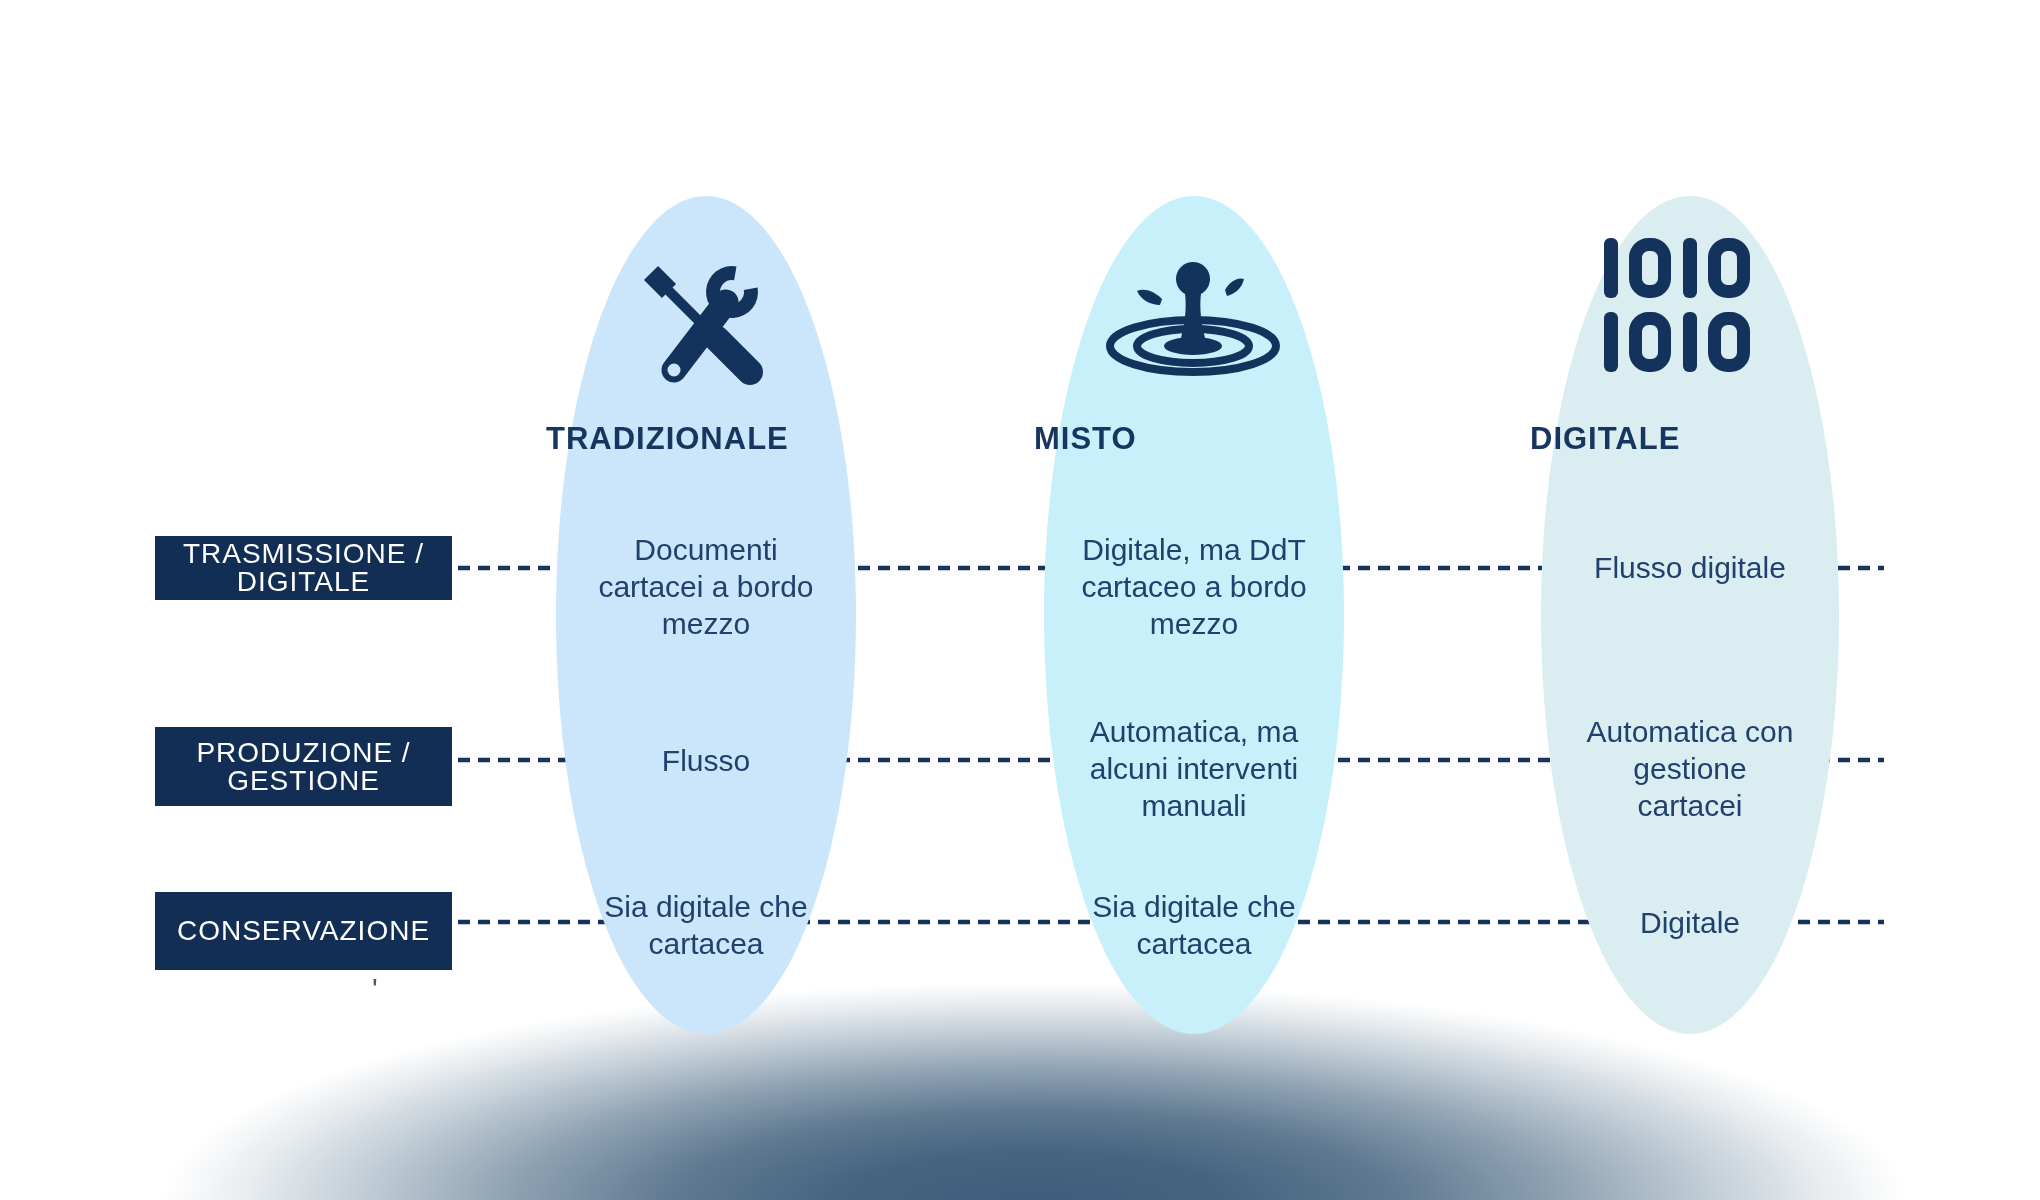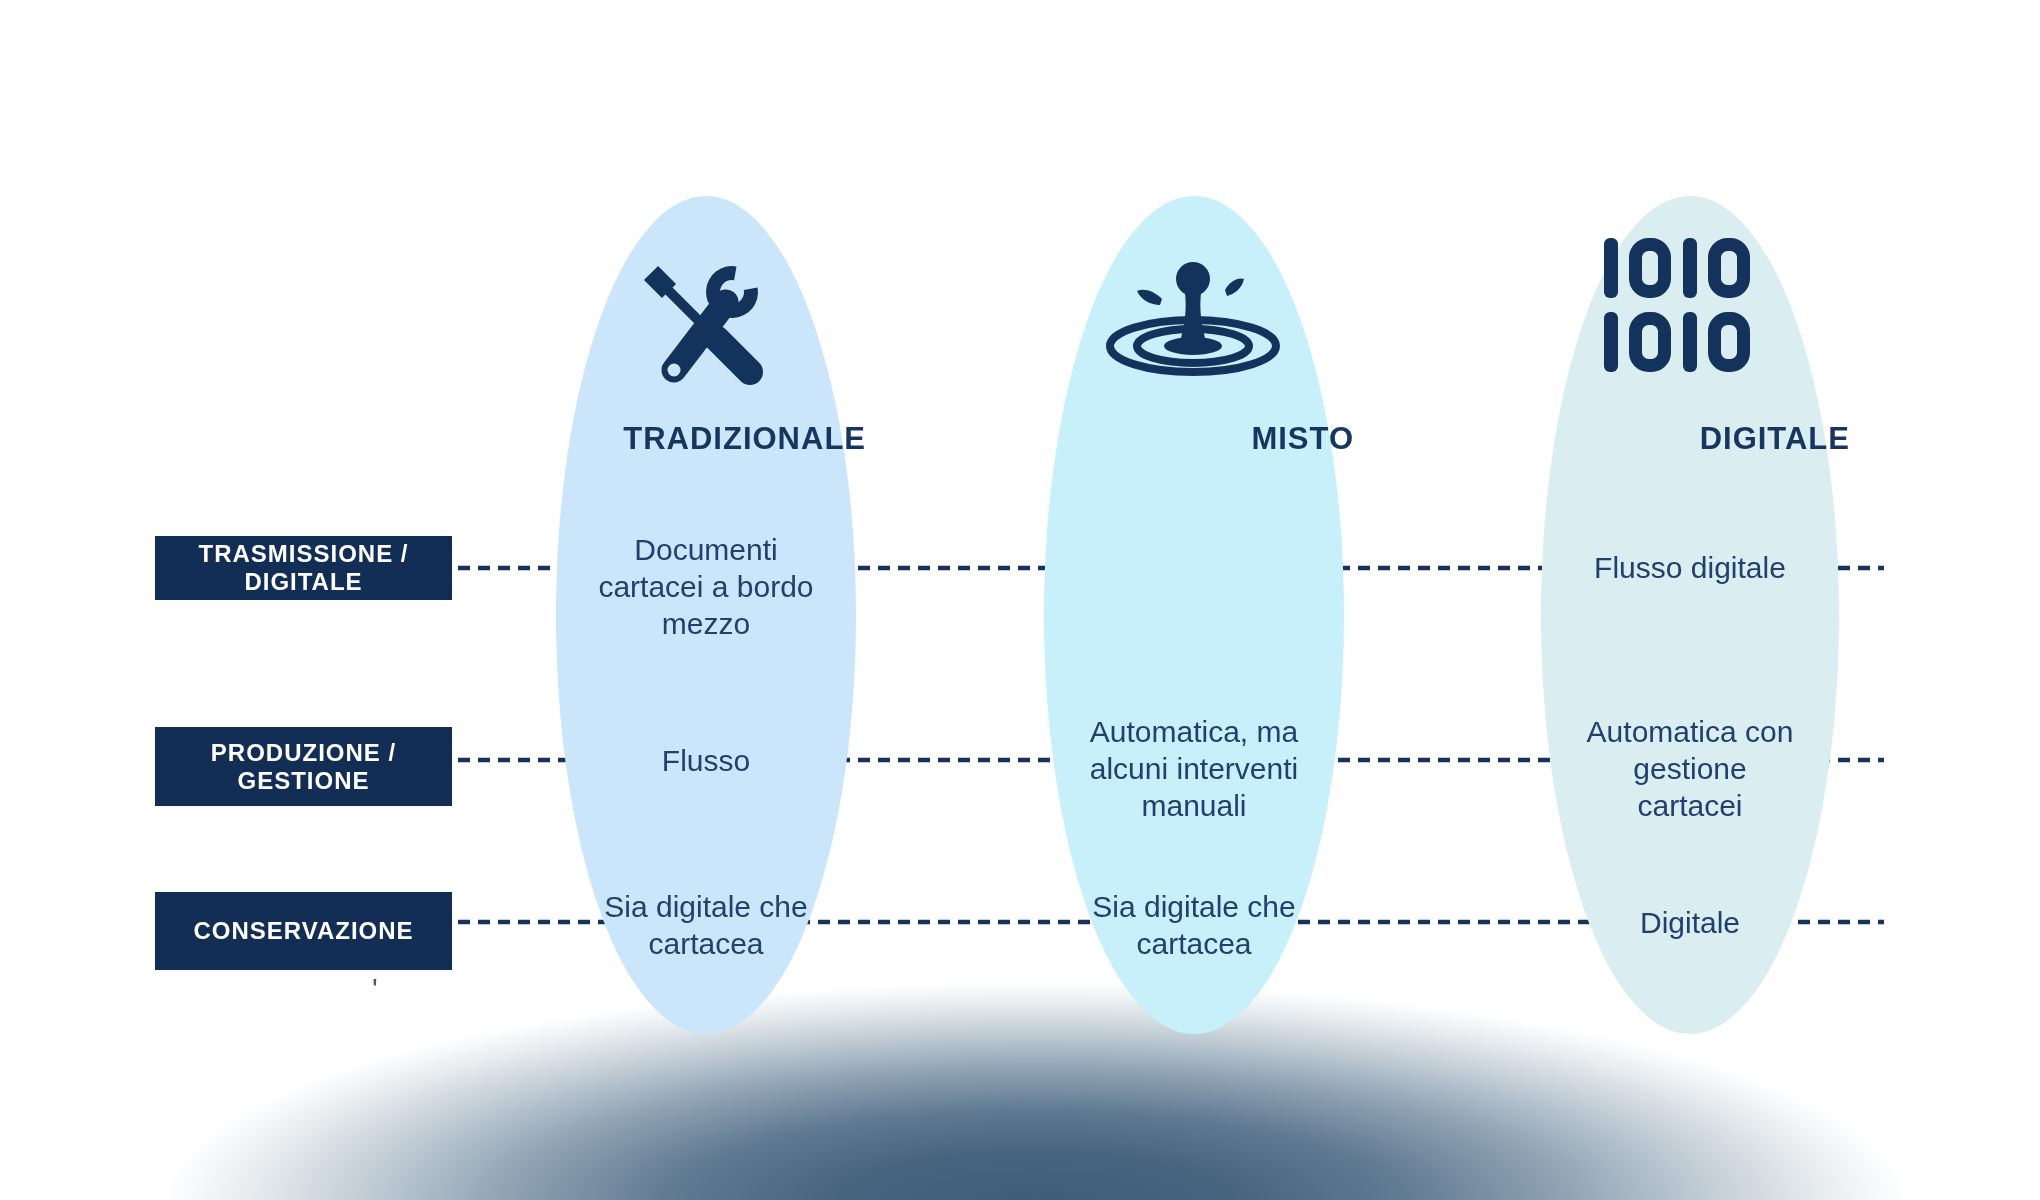--- a/index.html
+++ b/index.html
@@ -7,26 +7,26 @@
           font-family:"Liberation Sans", sans-serif;}
   .glow{position:absolute;left:0;top:965px;width:2040px;height:235px;
         background:radial-gradient(ellipse 900px 228px at 1035px 238px,
           #3E5D7C 0%, #47647F 22%, #5F7991 40%, #8DA1B2 58%, #BFCBD4 74%, #E9EDF0 88%, #FFFFFF 97%);}
   svg.bg{position:absolute;left:0;top:0;width:2040px;height:1200px;}
   .dash-line{stroke:var(--dash,#16335C);stroke-width:4.5;stroke-dasharray:12 8;fill:none;}
   .e1{fill:var(--ellipse-tradizionale,#CBE6FA);}
   .e2{fill:var(--ellipse-misto,#C7F0FA);}
   .e3{fill:var(--ellipse-digitale,#DAEDF1);}
   .icon{position:absolute;color:var(--navy,#14335C);}
-  .col-header{position:absolute;top:419px;width:320px;text-align:right;
+  .col-header{position:absolute;top:419px;width:320px;text-align:left;
               font-size:31px;font-weight:700;letter-spacing:1px;line-height:40px;
               color:var(--header-text,#17365F);}
   .row-label{position:absolute;left:155px;width:297px;background:var(--label-box-bg,#122E55);
              display:flex;flex-direction:column;align-items:center;justify-content:center;
-             color:var(--label-text,#FFFFFF);font-size:24px;font-weight:700;letter-spacing:1px;
+             color:var(--label-text,#FFFFFF);font-size:28px;font-weight:400;letter-spacing:1px;
              line-height:28px;text-align:center;}
   .cell{position:absolute;text-align:center;font-size:30px;line-height:37px;
         color:var(--cell-text,#21406D);}
   .stray{position:absolute;left:372px;top:972px;font-size:30px;color:#555;}
 </style>
 </head>
 <body>
 
 <div class="canvas">
 
@@ -88,20 +88,21 @@
     <span>GESTIONE</span>
   </div>
   <div class="row-label" style="top:892px;height:78px">
     <span>CONSERVAZIONE</span>
   </div>
 
   <div class="cell" style="left:591px;top:531px;width:230px">Documenti cartacei a bordo mezzo</div>
   <div class="cell" style="left:581px;top:742px;width:250px">Flusso</div>
   <div class="cell" style="left:591px;top:888px;width:230px">Sia digitale che cartacea</div>
 
+  <div class="cell" style="left:1079px;top:531px;width:230px">Digitale, ma DdT cartaceo a bordo mezzo</div>
   <div class="cell" style="left:1074px;top:713px;width:240px">Automatica, ma alcuni interventi manuali</div>
   <div class="cell" style="left:1079px;top:888px;width:230px">Sia digitale che cartacea</div>
 
   <div class="cell" style="left:1565px;top:549px;width:250px">Flusso digitale</div>
   <div class="cell" style="left:1580px;top:713px;width:220px">Automatica con gestione cartacei</div>
   <div class="cell" style="left:1565px;top:904px;width:250px">Digitale</div>
 
   <div class="stray">'</div>
 
 </div>

